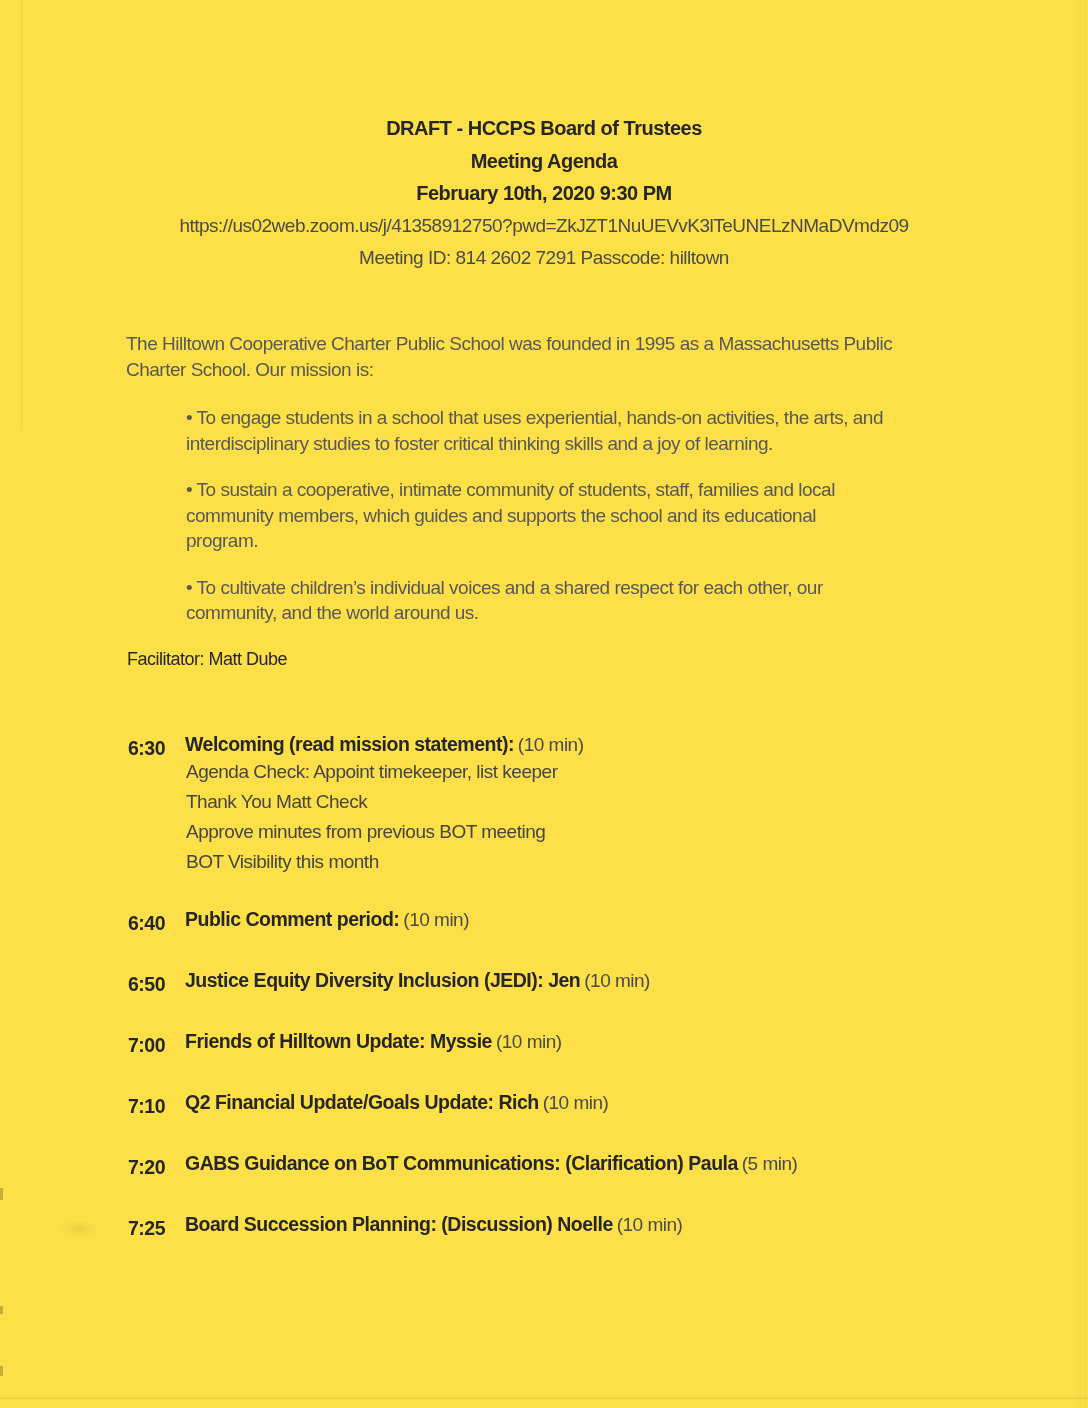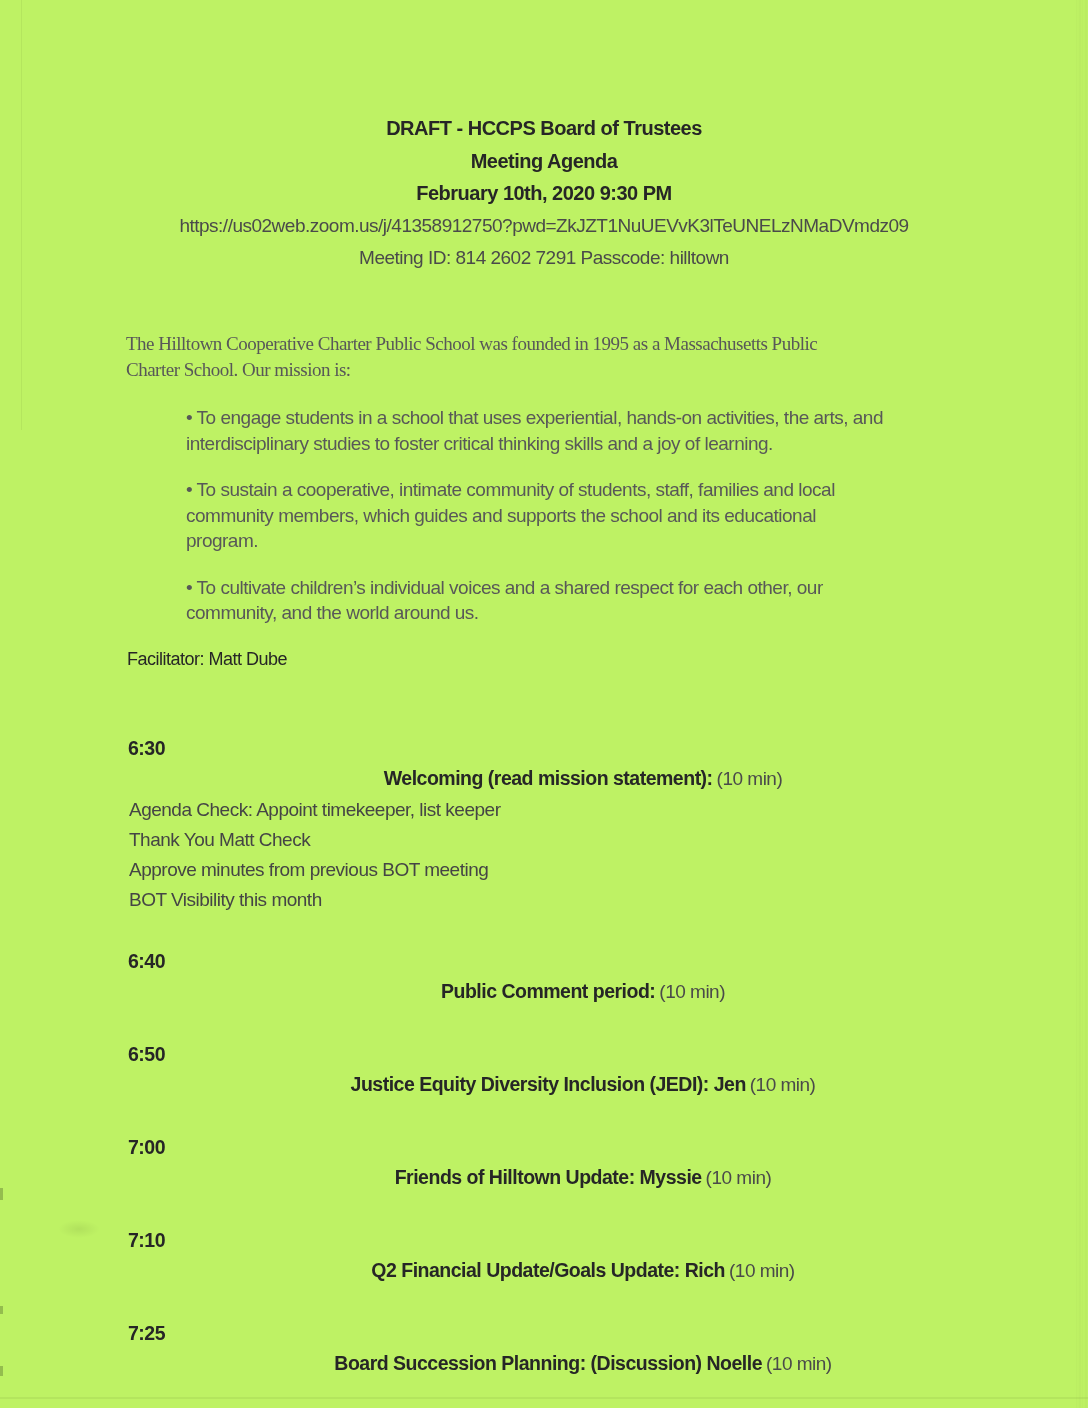--- a/index.html
+++ b/index.html
@@ -4,21 +4,21 @@
 <style>
   html, body {
     margin: 0;
     padding: 0;
     background: #e8e8e8;
   }
   .page {
     position: relative;
     width: 1088px;
     height: 1408px;
-    background: #bef264;
+    background: #fde047;
     overflow: hidden;
     font-family: "Liberation Sans", "DejaVu Sans", sans-serif;
     letter-spacing: -0.5px;
   }
 
   
   .scan-left-line {
     position: absolute; left: 21px; top: 0; width: 1px; height: 430px;
     background: rgba(0,0,0,0.05);
   }
@@ -49,21 +49,20 @@
   }
   .hline { display: block; line-height: 32.5px; }
   .h-bold { font-size: 20px; font-weight: bold; color: #262626; }
   .h-reg  { font-size: 19px; color: #4a4a4a; }
 
   
   .intro {
     position: absolute; top: 331px; left: 126px; width: 930px;
     font-size: 19px; line-height: 25.5px; color: #585858;
     white-space: pre-line;
-    font-family: Liberation Serif, serif;
   }
 
   
   .mission {
     position: absolute; top: 405px; left: 186px; width: 870px;
   }
   .bullet {
     font-size: 19px; line-height: 25.5px; color: #585858;
     white-space: pre-line;
     margin: 0 0 21px 0;
@@ -72,27 +71,27 @@
   
   .facilitator {
     position: absolute; top: 644px; left: 127px;
     font-size: 18px; font-weight: normal; line-height: 30px; color: #262626;
   }
 
   
   .agenda {
     position: absolute; top: 733px; left: 128px; right: 50px;
   }
-  .agenda-row { display: flex; margin-bottom: 31px; flex-direction: column; }
+  .agenda-row { display: flex; margin-bottom: 31px; }
   .agenda-time {
     flex: none; width: 57px;
     font-size: 19.5px; font-weight: bold; line-height: 30px; color: #262626;
   }
   .agenda-content { flex: 1; }
-  .agenda-titleline { line-height: 30px; text-align: center; }
+  .agenda-titleline { line-height: 22px; }
   .agenda-title { font-size: 19.5px; font-weight: bold; color: #262626; }
   .agenda-duration { font-size: 19px; color: #4a4a4a; }
   .sub-items { padding-left: 1px; }
   .sub-item {
     font-size: 19px; line-height: 30px; color: #454545;
     white-space: pre-wrap;
   }
 </style>
 </head>
 <body>
@@ -181,20 +180,29 @@
     <div class="agenda-row">
       <span class="agenda-time">7:10</span>
       <div class="agenda-content">
         <div class="agenda-titleline">
           <span class="agenda-title">Q2 Financial Update/Goals Update: Rich</span>
           <span class="agenda-duration">(10 min)</span>
         </div>
       </div>
     </div>
 
+    <div class="agenda-row">
+      <span class="agenda-time">7:20</span>
+      <div class="agenda-content">
+        <div class="agenda-titleline">
+          <span class="agenda-title">GABS Guidance on BoT Communications: (Clarification) Paula</span>
+          <span class="agenda-duration">(5 min)</span>
+        </div>
+      </div>
+    </div>
 
     <div class="agenda-row">
       <span class="agenda-time">7:25</span>
       <div class="agenda-content">
         <div class="agenda-titleline">
           <span class="agenda-title">Board Succession Planning: (Discussion) Noelle</span>
           <span class="agenda-duration">(10 min)</span>
         </div>
       </div>
     </div>

